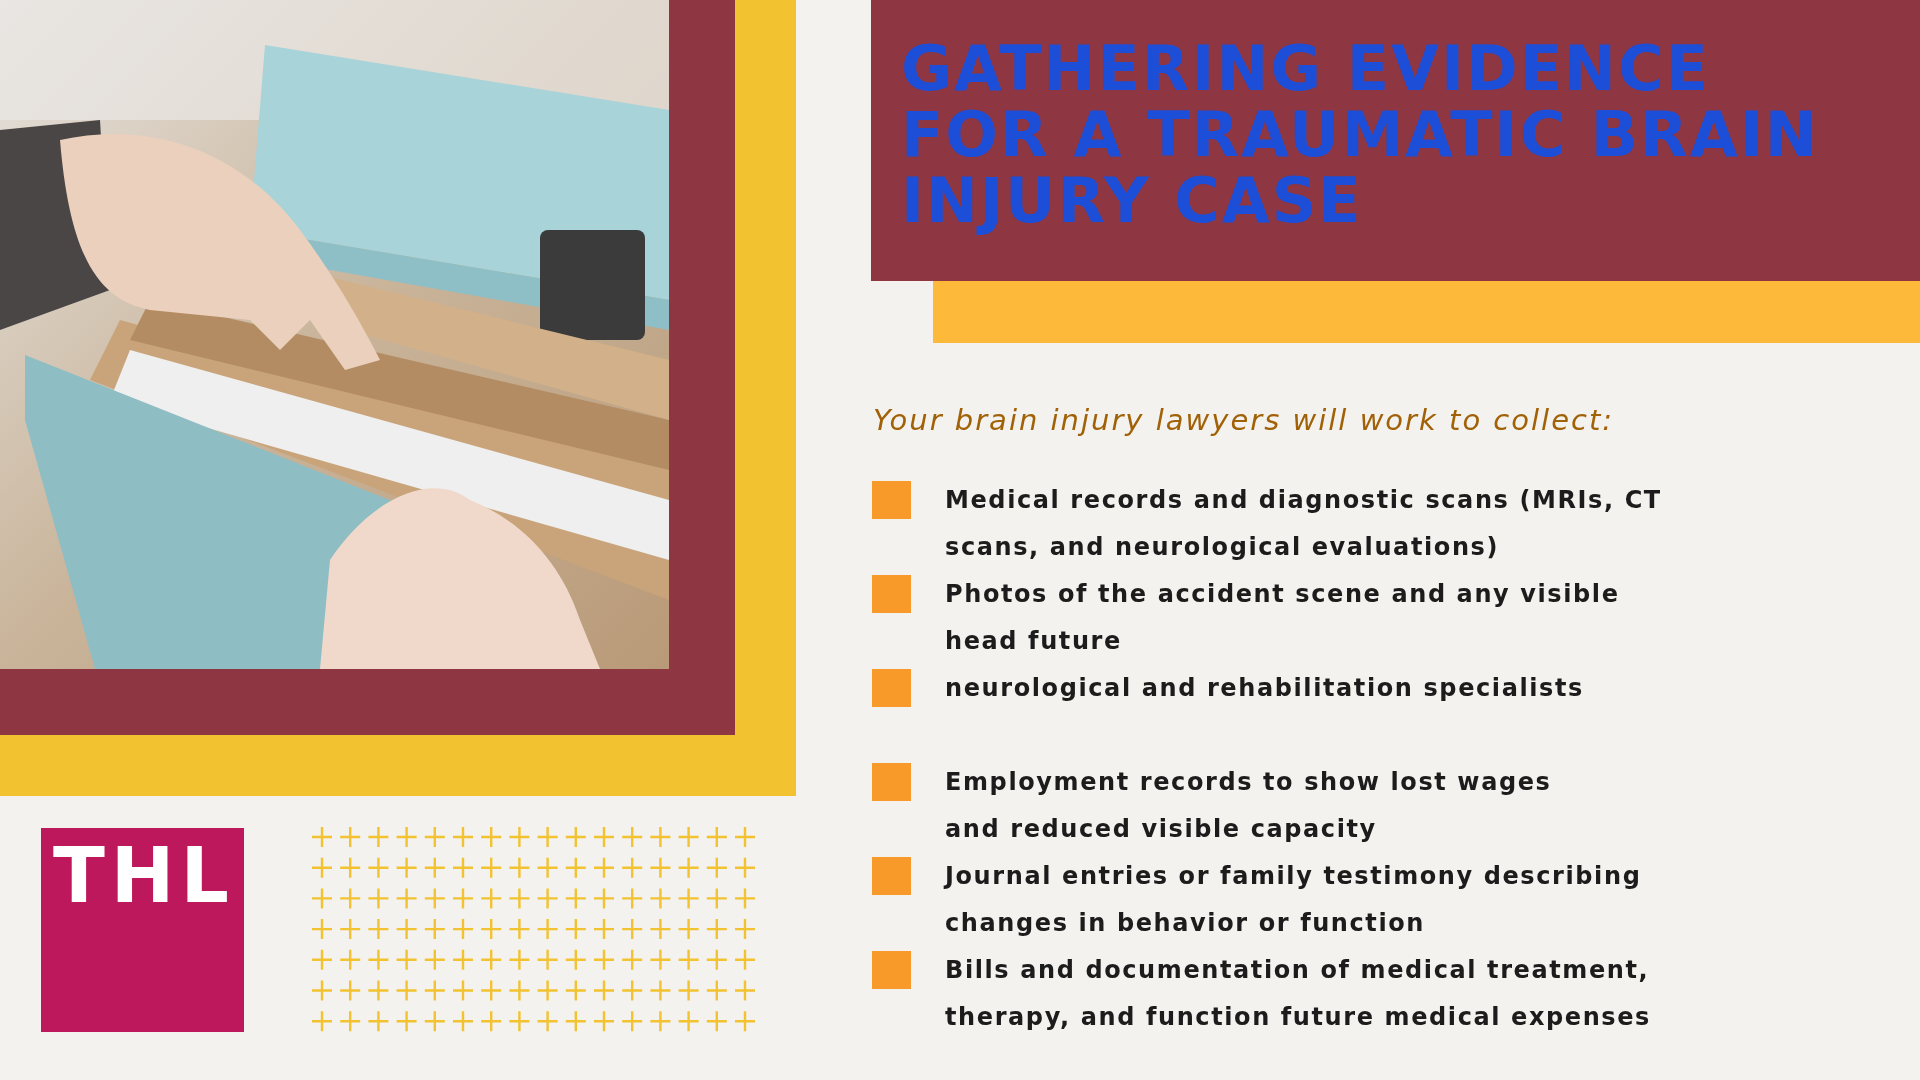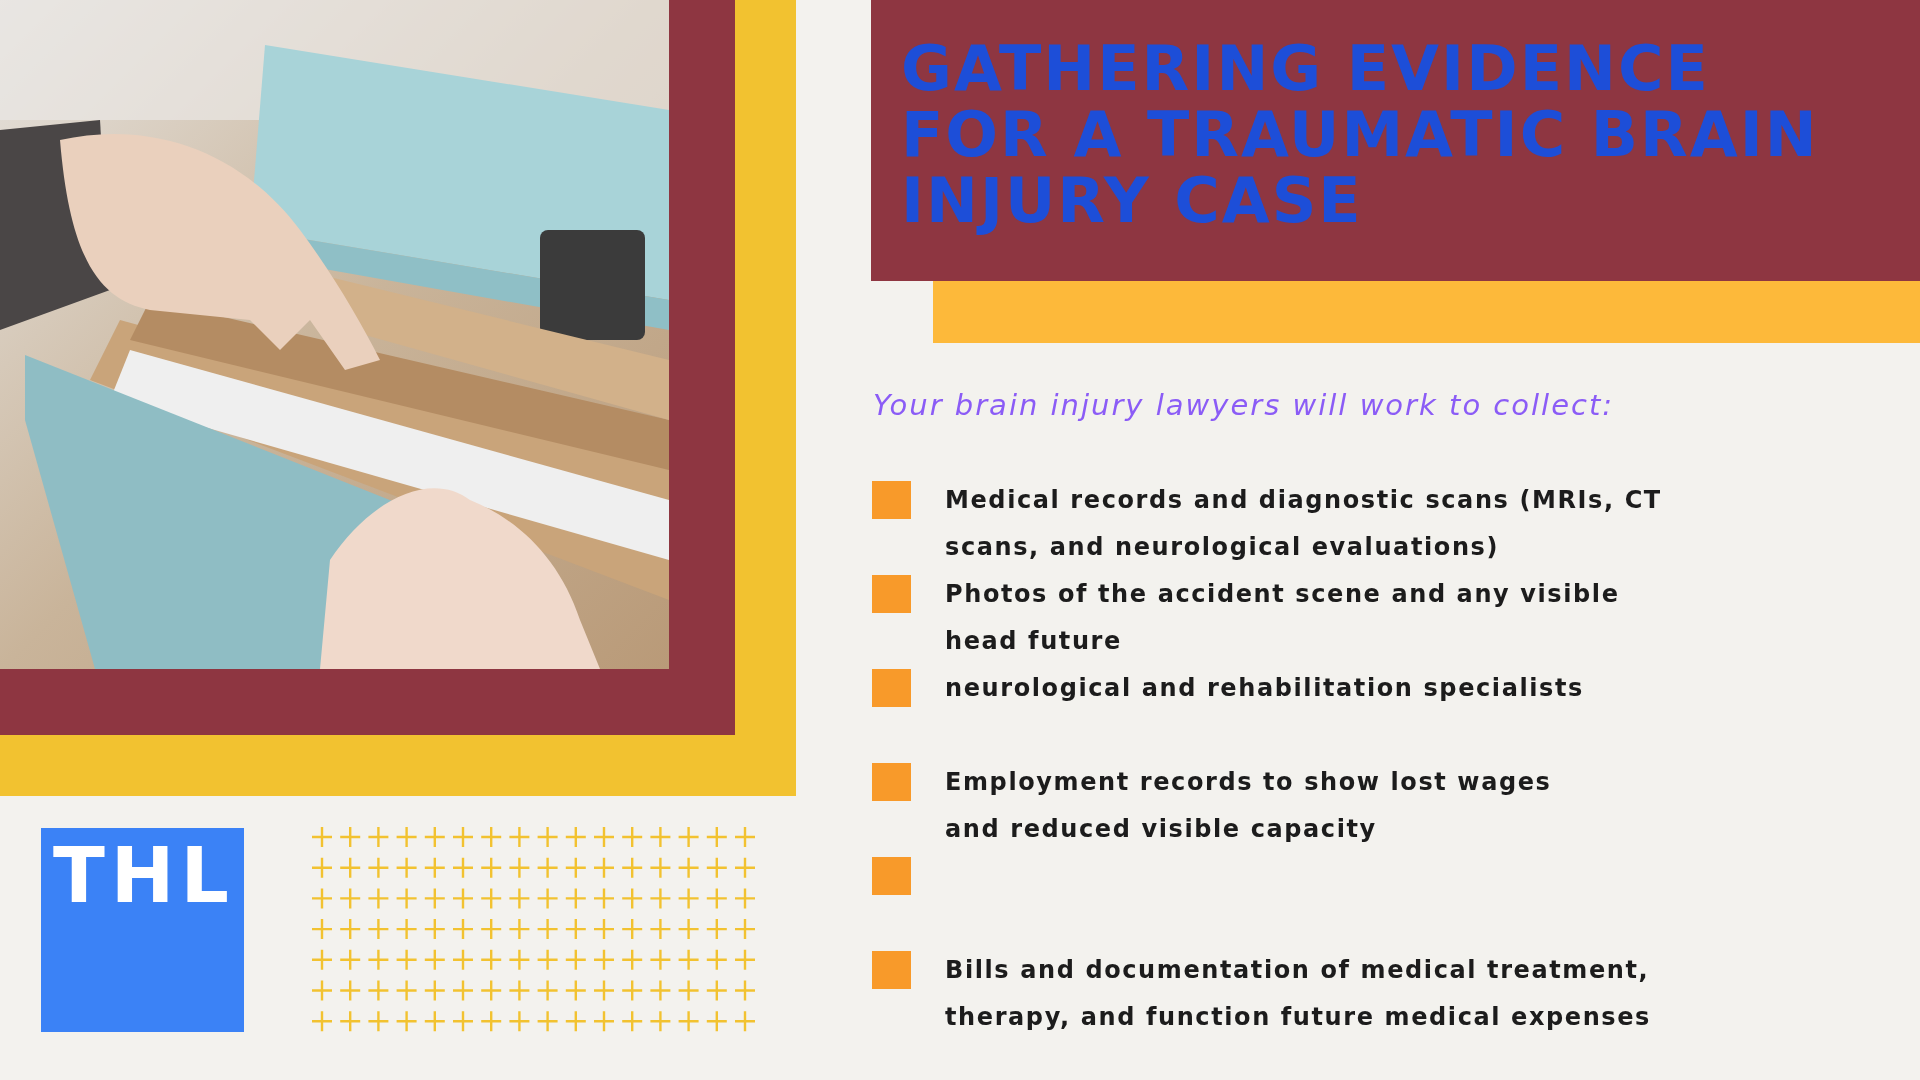--- a/index.html
+++ b/index.html
@@ -5,27 +5,27 @@
   html, body { margin:0; padding:0; }
   body { width:1920px; height:1080px; background:#F3F2EE; position:relative; overflow:hidden; font-family:"DejaVu Sans","Liberation Sans",sans-serif; }
   .abs { position:absolute; }
   #yellow-frame { left:0; top:0; width:796px; height:796px; background:#F2C230; }
   #maroon-frame { left:0; top:0; width:735px; height:735px; background:#8E3641; }
   #photo { left:0; top:0; width:669px; height:669px; overflow:hidden; background:#cfc7bd; }
   #title-box { left:871px; top:0; width:1049px; height:281px; background:#8E3641; }
   #title-bar { left:933px; top:281px; width:987px; height:62px; background:#FDB93A; }
   #title { left:901px; top:36px; width:1010px; color:#1d4ed8; font-family:"DejaVu Sans",sans-serif; font-weight:bold; font-size:62px; line-height:66px; letter-spacing:2px; margin:0; }
   #title span { display:block; white-space:nowrap; }
-  #subtitle { left:873px; top:388px; font-family:"DejaVu Sans",sans-serif; font-style:italic; font-weight:normal; font-size:29px; letter-spacing:2px; color:#8b5cf6; white-space:nowrap; }
+  #subtitle { left:873px; top:403px; font-family:"DejaVu Sans",sans-serif; font-style:italic; font-weight:normal; font-size:29px; letter-spacing:2px; color:#a16207; white-space:nowrap; }
   #list { left:872px; top:481px; width:1040px; margin:0; padding:0; list-style:none; }
   .item { position:relative; height:94px; }
   .bullet { position:absolute; left:0; top:0; width:39px; height:38px; background:#F89A2A; }
   .item-text { position:absolute; left:61px; top:0; font-family:"DejaVu Sans",sans-serif; font-weight:bold; font-size:24px; line-height:47px; letter-spacing:1.6px; color:#1c1c1c; margin-top:-4px; }
   .item-text span { display:block; white-space:nowrap;margin-left:12px; }
-  #logo { left:41px; top:828px; width:203px; height:204px; background:#3b82f6; }
+  #logo { left:41px; top:828px; width:203px; height:204px; background:#be185d; }
   #logo-text { position:absolute; left:12px; top:10px; color:#fff; font-family:"DejaVu Sans",sans-serif; font-weight:bold; font-size:76px; line-height:76px; letter-spacing:6px; }
   #plus-grid { left:308px; top:823px; width:456px; height:212px; }
 </style>
 </head>
 <body>
 
 <div id="yellow-frame" class="abs"></div>
 <div id="maroon-frame" class="abs"></div>
 
 <div id="photo" class="abs">
@@ -93,20 +93,24 @@
   </li>
   <li class="item">
     <div class="bullet"></div>
     <div class="item-text">
       <span>Employment records to show lost wages</span>
       <span>and reduced visible capacity</span>
     </div>
   </li>
   <li class="item">
     <div class="bullet"></div>
+    <div class="item-text">
+      <span>Journal entries or family testimony describing</span>
+      <span>changes in behavior or function</span>
+    </div>
   </li>
   <li class="item">
     <div class="bullet"></div>
     <div class="item-text">
       <span>Bills and documentation of medical treatment,</span>
       <span>therapy, and function future medical expenses</span>
     </div>
   </li>
 </ul>
 

